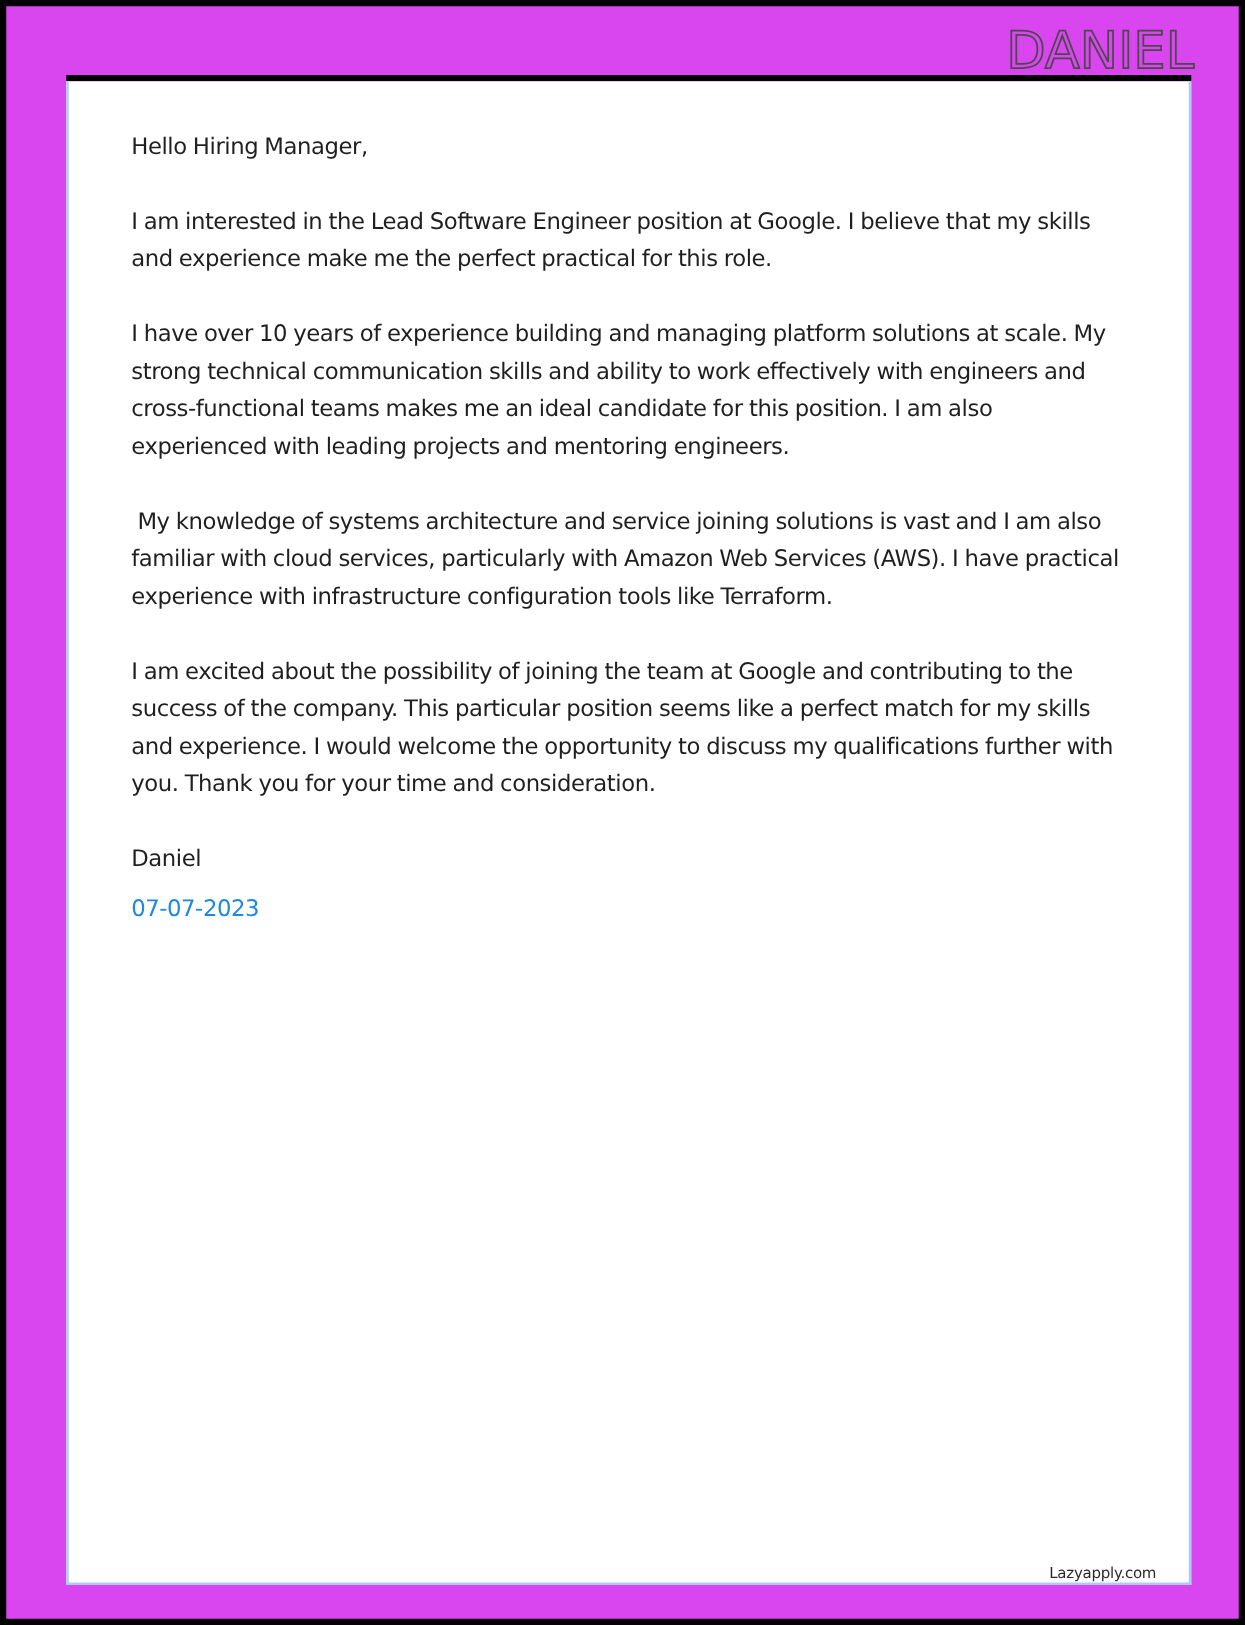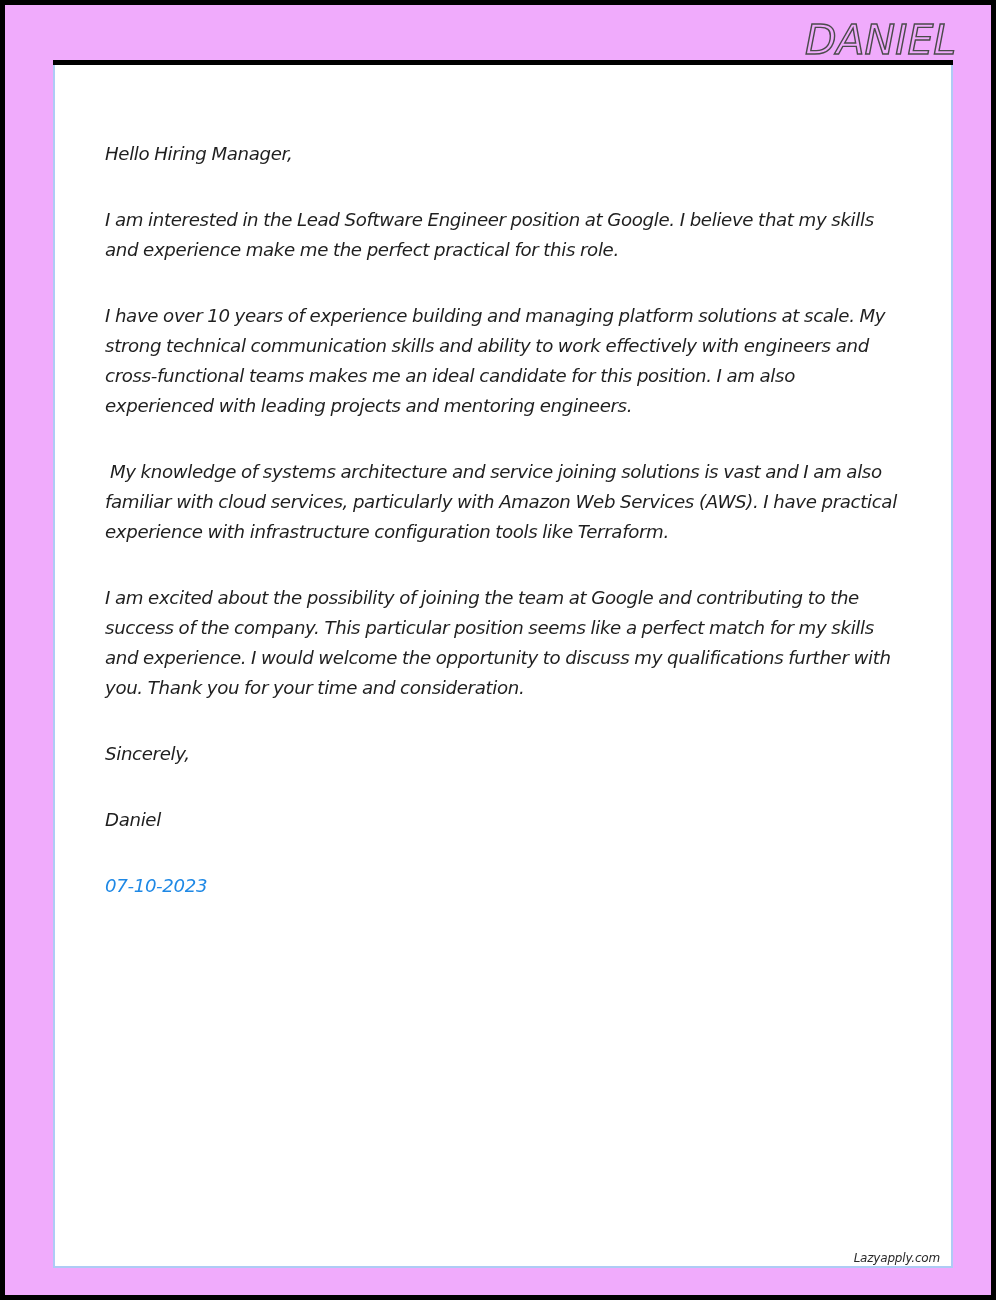--- a/index.html
+++ b/index.html
@@ -8,22 +8,21 @@
       height: 1300px;
       overflow: hidden;
       background: #000000;
     }
     .frame {
       position: absolute;
       left: 5px;
       top: 5px;
       width: 986px;
       height: 1290px;
-      background: #f0abfc;
-      font-style: italic;
+      background: #d946ef;
     }
     .brand-name {
       position: absolute;
       left: 800px;
       top: 12px;
       font-family: "DejaVu Sans", sans-serif;
       font-size: 41px;
       font-weight: normal;
       letter-spacing: 0px;
       color: transparent;
@@ -58,32 +57,31 @@
       font-family: "DejaVu Sans", sans-serif;
       font-size: 18.2px;
       line-height: 30px;
       color: #1f1f1f;
       letter-spacing: -0.35px;
       word-spacing: -0.5px;
     }
     .letter p {
       margin-bottom: 30px;
       white-space: pre-wrap;
-      margin-top: 36px;
     }
     .letter p.signature-name {
       margin-bottom: 10px;
     }
     .letter p.date {
       color: #1e88e5;
       margin-bottom: 0;
     }
     .footer-brand {
       position: absolute;
-      right: 11px;
+      right: 26px;
       bottom: 0px;
       font-family: "DejaVu Sans", sans-serif;
       font-size: 12px;
       line-height: 16px;
       color: #2a2a2a;
       letter-spacing: -0.2px;
     }
   </style>
 </head>
 <body>
@@ -92,19 +90,18 @@
   <div class="brand-name">DANIEL</div>
   <div class="top-bar"></div>
 
   <div class="sheet">
     <div class="letter">
       <p>Hello Hiring Manager,</p>
       <p>I am interested in the Lead Software Engineer position at Google. I believe that my skills and experience make me the perfect practical for this role.</p>
       <p>I have over 10 years of experience building and managing platform solutions at scale. My strong technical communication skills and ability to work effectively with engineers and cross-functional teams makes me an ideal candidate for this position. I am also experienced with leading projects and mentoring engineers.</p>
       <p> My knowledge of systems architecture and service joining solutions is vast and I am also familiar with cloud services, particularly with Amazon Web Services (AWS). I have practical experience with infrastructure configuration tools like Terraform.</p>
       <p>I am excited about the possibility of joining the team at Google and contributing to the success of the company. This particular position seems like a perfect match for my skills and experience. I would welcome the opportunity to discuss my qualifications further with you. Thank you for your time and consideration.</p>
-      <p>Sincerely,</p>
       <p class="signature-name">Daniel</p>
-      <p class="date">07-10-2023</p>
+      <p class="date">07-07-2023</p>
     </div>
     <div class="footer-brand">Lazyapply.com</div>
   </div>
 </div>
 
 </body></html>

